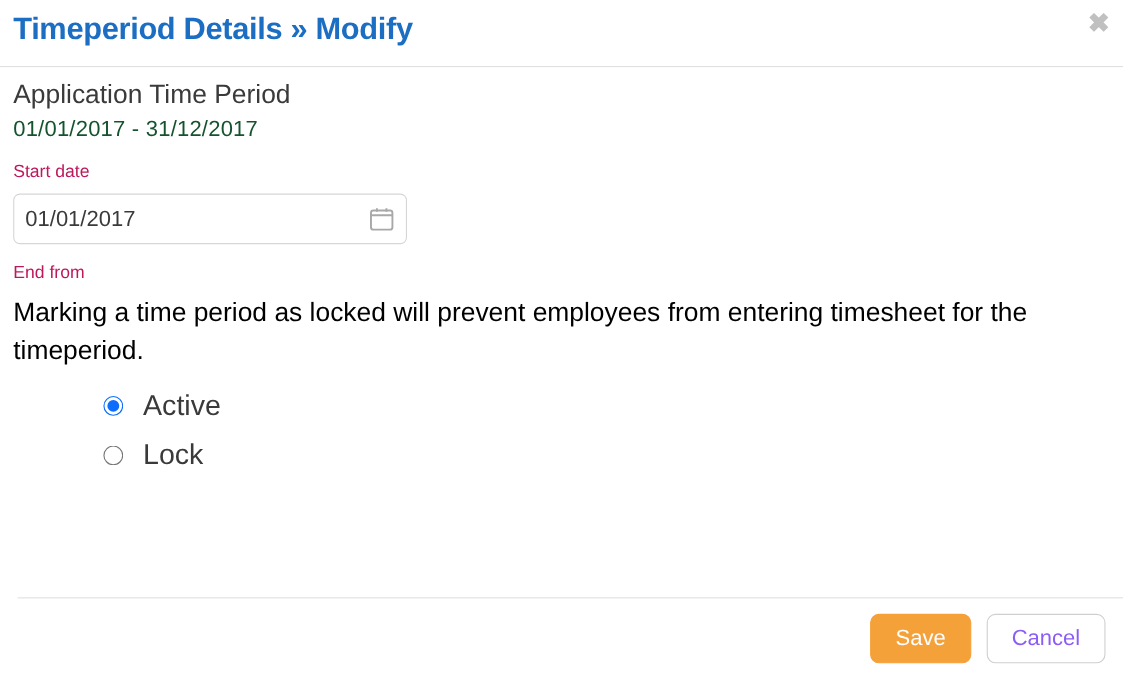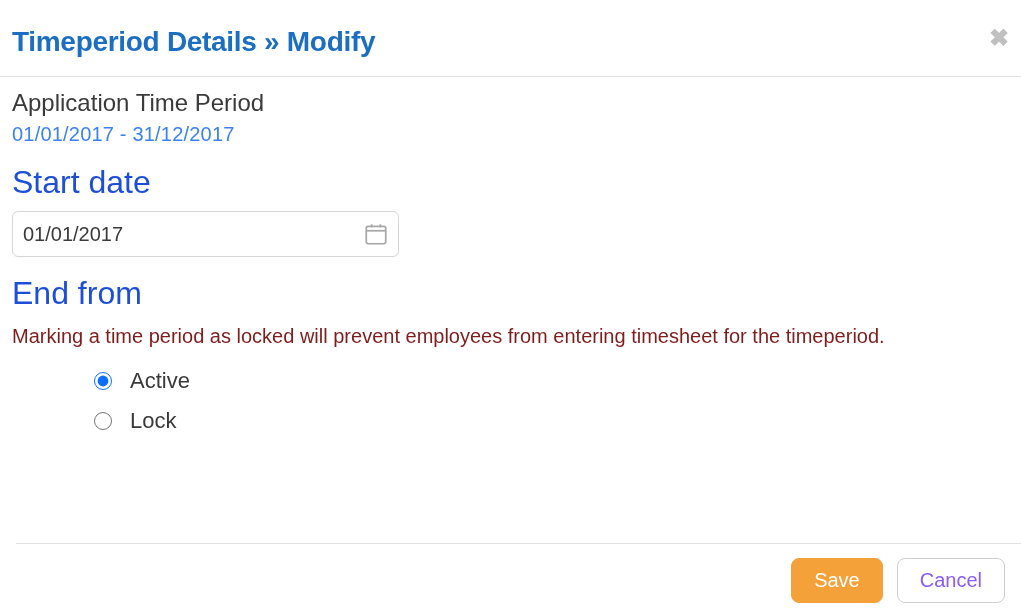--- a/index.html
+++ b/index.html
@@ -14,21 +14,21 @@
       height: 615px;
       position: relative;
       color: #333;
     }
     .modal {
       width: 100%;
       height: 100%;
       position: relative;
     }
     .modal-header {
-      padding: 26px 12px 18px 12px;
+      padding: 10px 12px 18px 12px;
       border-bottom: 1px solid #e0e0e0;
       display: flex;
       justify-content: space-between;
       align-items: flex-start;
     }
     .modal-title {
       font-size: 28px;
       font-weight: 700;
       color: #1b6ec2;
       letter-spacing: -0.3px;
@@ -48,34 +48,34 @@
     }
     .section-title {
       font-size: 24px;
       color: #3a3a3a;
       font-weight: 400;
       margin-bottom: 6px;
       margin-top: 0;
     }
     .period-range {
       font-size: 20px;
-      color: #3b82f6;
+      color: #14532d;
       margin-bottom: 18px;
       letter-spacing: 0.2px;
     }
     .field-label {
-      font-size: 32px;
-      color: #1d4ed8;
+      font-size: 16px;
+      color: #be185d;
       font-weight: 400;
       margin-bottom: 10px;
       margin-top: 10px;
     }
     .date-input-wrap {
       position: relative;
-      width: 387px;
+      width: 358px;
       margin-bottom: 18px;
     }
     .date-input {
       width: 100%;
       height: 46px;
       border: 1px solid #d6d6d6;
       border-radius: 6px;
       padding: 8px 44px 8px 10px;
       font-size: 20px;
       color: #3a3a3a;
@@ -85,42 +85,42 @@
     .calendar-icon {
       position: absolute;
       right: 10px;
       top: 50%;
       transform: translateY(-50%);
       width: 26px;
       height: 26px;
       pointer-events: none;
     }
     .status-help {
-      font-size: 20px;
-      color: #7f1d1d;
+      font-size: 24px;
+      color: #000000;
       margin-bottom: 18px;
       line-height: 1.4;
     }
     .radio-group {
       padding-left: 82px;
     }
     .radio-row {
       display: flex;
       align-items: center;
       margin-bottom: 14px;
     }
     .radio-row input[type="radio"] {
       width: 18px;
       height: 18px;
       margin-right: 18px;
       accent-color: #0d6efd;
       cursor: pointer;
     }
     .radio-label {
-      font-size: 22px;
+      font-size: 26px;
       color: #3a3a3a;
       cursor: pointer;
     }
     .modal-footer {
       position: absolute;
       bottom: 0;
       left: 16px;
       right: 0;
       border-top: 1px solid #e0e0e0;
       padding: 14px 16px 12px 16px;

